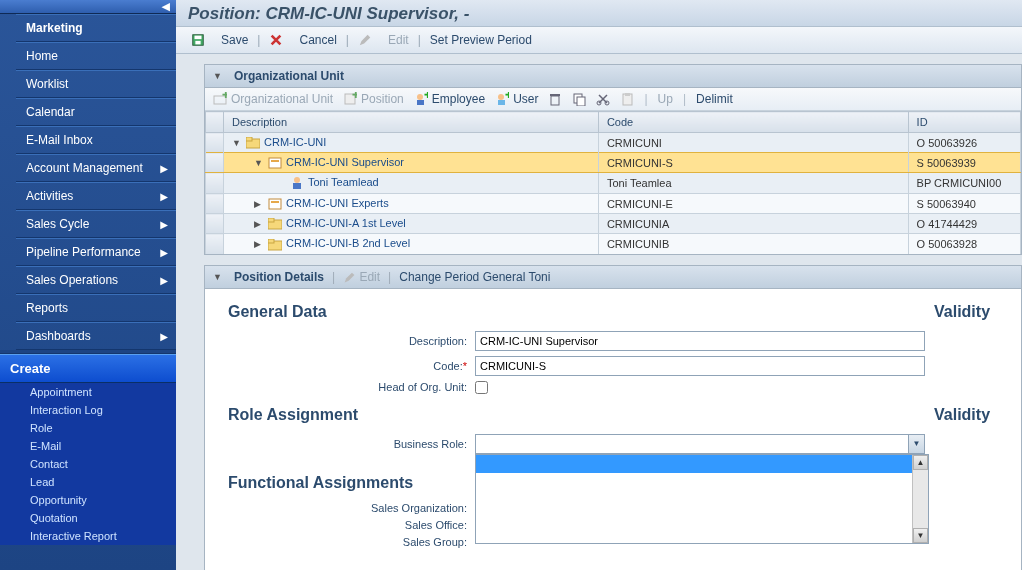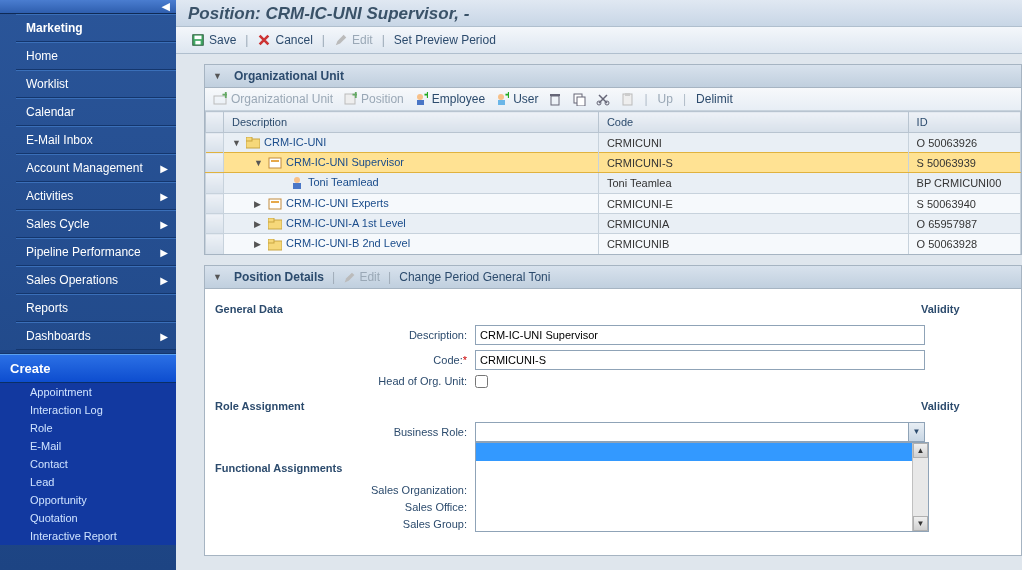--- a/index.html
+++ b/index.html
@@ -75,21 +75,21 @@
     border-bottom: 1px solid #b0bfce;
   }
   .toolbar {
     background: linear-gradient(#f4f7fb, #dde6f0);
     border-bottom: 1px solid #b0bfce;
     padding: 4px 12px;
     display: flex; align-items: center;
     gap: 4px;
     font-size: 12px;
   }
-  .toolbar .btn { display: inline-flex; align-items: flex-end; gap: 4px; color: #2c4b6d; cursor: pointer; padding: 2px 3px; }
+  .toolbar .btn { display: inline-flex; align-items: flex-end; gap: 16px; color: #2c4b6d; cursor: pointer; padding: 2px 3px; }
   .toolbar .btn.disabled { color: #9aa8b6; cursor: default; }
   .toolbar .sep { color: #9aa8b6; margin: 0 2px; }
   .toolbar .icon { width: 14px; height: 14px; display: inline-block; }
 
   .content { padding: 10px 0 0 28px; overflow: auto; flex: 1; }
   .panel { border: 1px solid #a6b4c2; margin-bottom: 10px; background: #fff; margin-right: 0; }
   .panel-head {
     background: linear-gradient(#d8e2ed, #c0cfde);
     border-bottom: 1px solid #a6b4c2;
     padding: 4px 8px;
@@ -141,21 +141,21 @@
     background: linear-gradient(#eef2f7, #d7e0ea);
     border-right: 1px solid #b8c4d0;
   }
   .indent { display: inline-block; }
   .expander { display:inline-block; width:10px; font-size: 9px; color:#555; margin-right: 4px;}
   .ic { display:inline-block; width:14px; text-align:center; margin-right:4px; }
   .link-row { color: #1a4c8b; cursor: pointer; }
 
   
   .detail-body { padding: 8px 10px 20px; }
-  .section-label { font-weight: bold; color: #2c4b6d; margin: 6px 0 10px; font-size: 11px; }
+  .section-label { font-weight: bold; color: #2c4b6d; margin: 6px 13px 10px; font-size: 16px; }
   .two-col { display: flex; }
   .two-col .left { flex: 1; }
   .two-col .right { width: 90px; }
   .form-row { display: flex; align-items: center; margin-bottom: 5px; }
   .form-row label { width: 260px; text-align: right; padding-right: 8px; color: #2c4b6d; font-size: 11px;}
   .form-row input[type="text"], .form-row .select-box {
     width: 450px; height: 20px;
     border: 1px solid #8fa3b7; padding: 2px 4px;
     font-size: 11px; background: #fff;
   }
@@ -381,21 +381,21 @@
                 <td>CRMICUNI-E</td>
                 <td>S 50063940</td>
               </tr>
               <tr class="odd">
                 <td class="rowhandle"></td>
                 <td><span class="indent" style="width:22px"></span><span class="expander">▶</span><span class="ic"><svg width="14" height="12">
                       <rect x="0" y="2" width="14" height="9" fill="#f6d87a" stroke="#c9a642"></rect>
                       <rect x="0" y="0" width="6" height="4" fill="#f6d87a" stroke="#c9a642"></rect>
                     </svg></span><span class="link-row">CRM-IC-UNI-A 1st Level</span></td>
                 <td>CRMICUNIA</td>
-                <td>O 65957987</td>
+                <td>O 41744429</td>
               </tr>
               <tr class="even">
                 <td class="rowhandle"></td>
                 <td><span class="indent" style="width:22px"></span><span class="expander">▶</span><span class="ic"><svg width="14" height="12">
                       <rect x="0" y="2" width="14" height="9" fill="#f6d87a" stroke="#c9a642"></rect>
                       <rect x="0" y="0" width="6" height="4" fill="#f6d87a" stroke="#c9a642"></rect>
                     </svg></span><span class="link-row">CRM-IC-UNI-B 2nd Level</span></td>
                 <td>CRMICUNIB</td>
                 <td>O 50063928</td>
               </tr>

